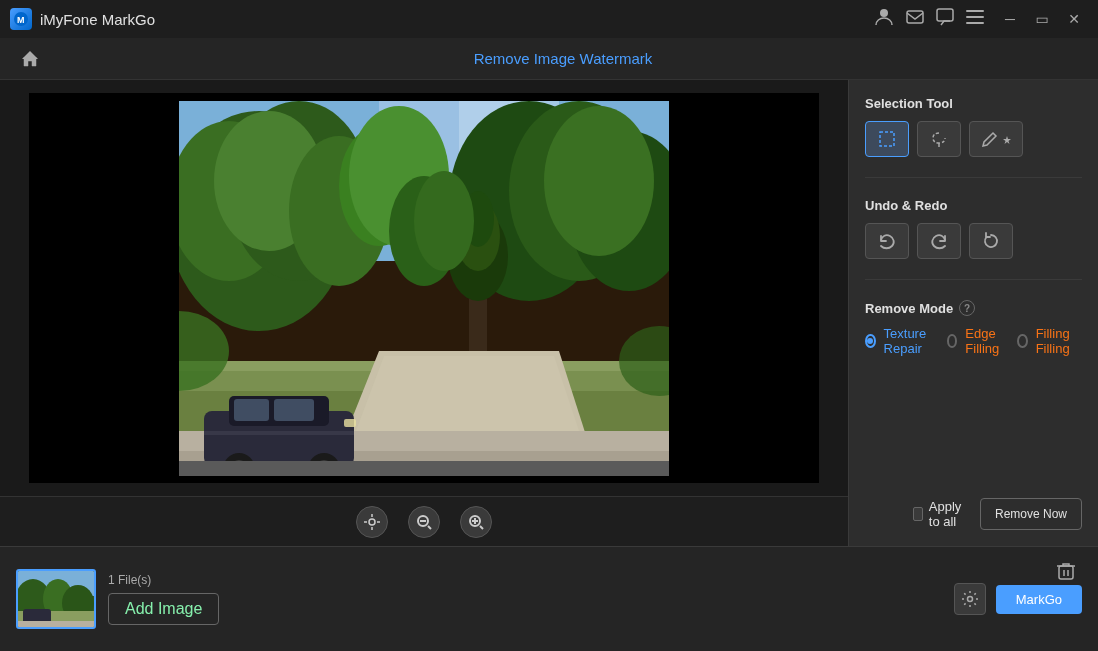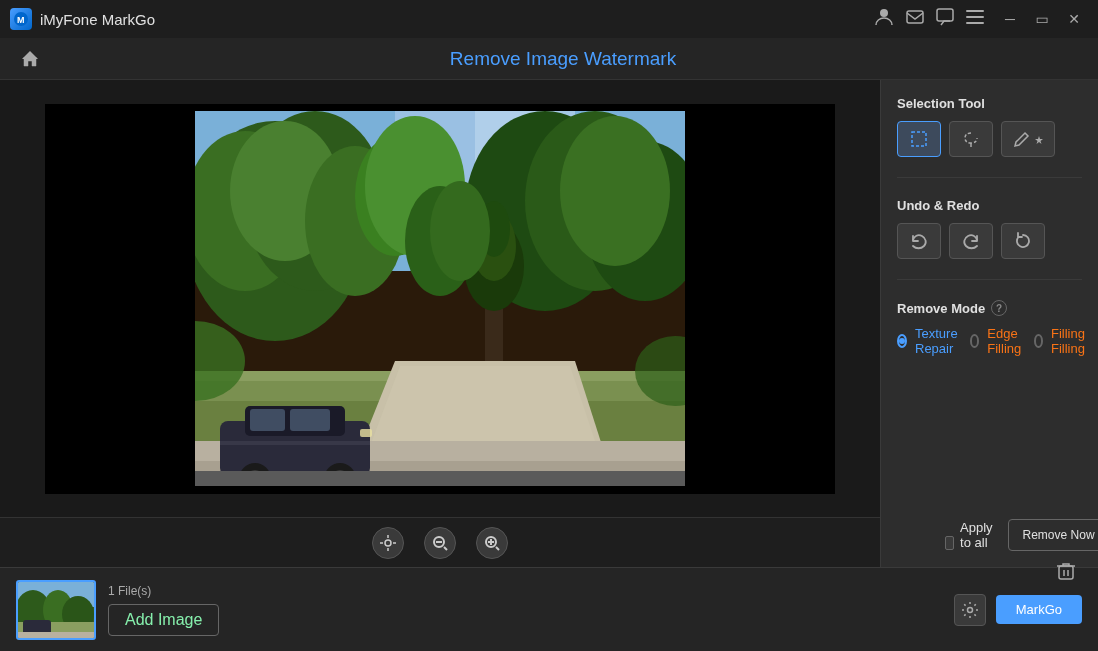--- a/index.html
+++ b/index.html
@@ -84,21 +84,21 @@
       height: 28px;
       display: flex;
       align-items: center;
       justify-content: center;
       cursor: pointer;
     }
     .page-title {
       flex: 1;
       text-align: center;
       color: #4a9eff;
-      font-size: 19px;
+      font-size: 15px;
       font-weight: 500;
     }
     .image-container {
       width: 790px;
       height: 390px;
       background: #000;
       display: flex;
       align-items: center;
       justify-content: center;
       position: relative;
@@ -118,21 +118,21 @@
       display: flex;
       align-items: center;
       justify-content: center;
       cursor: pointer;
       color: #ccc;
       font-size: 16px;
     }
 
     
     .right-panel {
-      width: 218px;
+      width: 250px;
       background: #2d2d2d;
       padding: 16px;
       border-left: 1px solid #3a3a3a;
       display: flex;
       flex-direction: column;
       gap: 16px;
     }
     .section-title {
       font-size: 13px;
       font-weight: 600;
@@ -238,21 +238,21 @@
 
     
     .bottom-actions {
       margin-top: auto;
       display: flex;
       align-items: center;
       gap: 10px;
     }
     .checkbox-wrap {
       display: flex;
-      align-items: flex-end;
+      align-items: center;
       gap: 6px;
       padding-left: 48px;
     }
     .checkbox-box {
       width: 14px;
       height: 14px;
       border: 1px solid #666;
       background: #3a3a3a;
       border-radius: 2px;
     }
@@ -367,21 +367,21 @@
     .canvas-toolbar {
       height: 50px;
       display: flex;
       align-items: center;
       justify-content: center;
       gap: 20px;
       background: #1e1e1e;
       border-top: 1px solid #333;
     }
     .bottom-bar {
-      height: 84px;
+      height: 105px;
       background: #252525;
       border-top: 1px solid #3a3a3a;
       display: flex;
       align-items: center;
       padding: 0 16px;
       gap: 12px;
       position: relative;
     }
   </style>
 </head>

